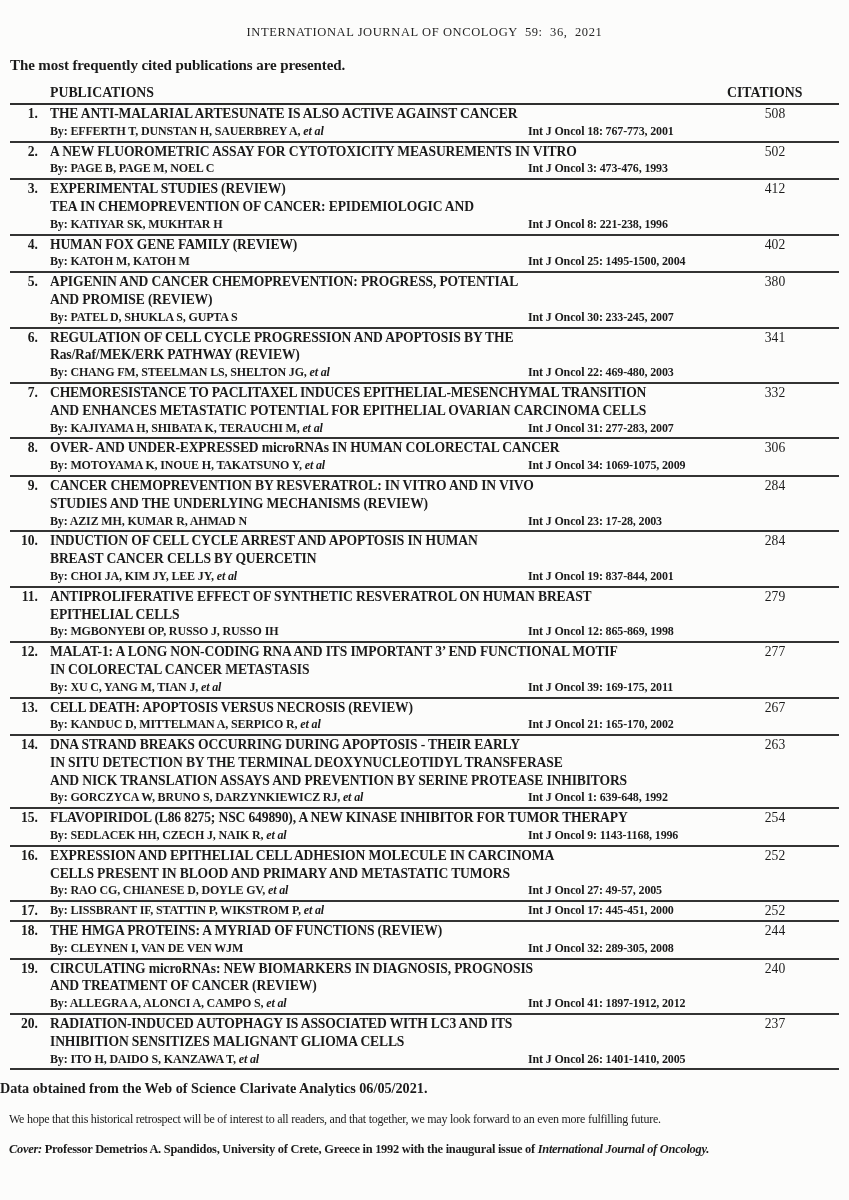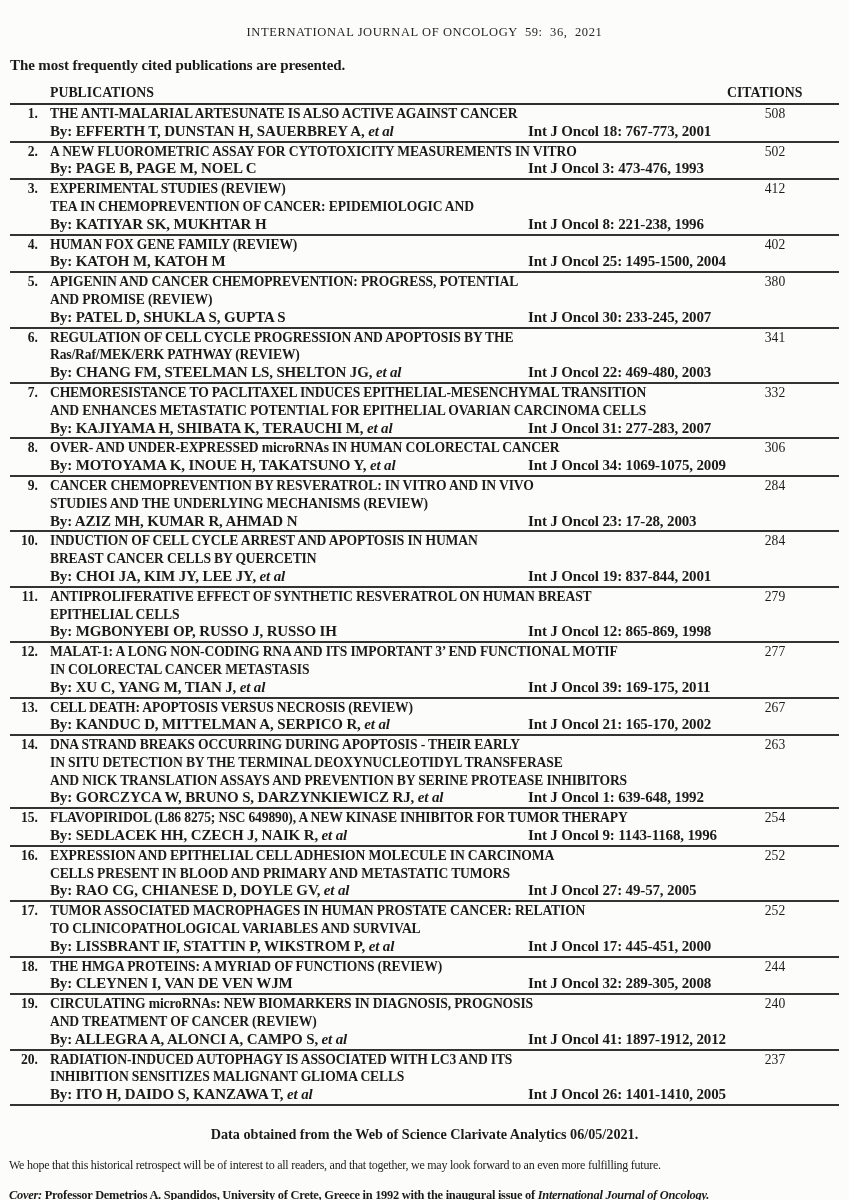--- a/index.html
+++ b/index.html
@@ -64,41 +64,40 @@
   .title-line {
     font-weight: bold;
     font-size: 13.6px;
     line-height: 17.8px;
     letter-spacing: -0.15px;
     white-space: nowrap;
   }
   .byline {
     position: relative;
     font-weight: bold;
-    font-size: 15px;
+    font-size: 12px;
     line-height: 17.8px;
     letter-spacing: -0.15px;
     white-space: nowrap;
   }
   .byline .ref {
     position: absolute;
     left: 478px; top: 0;
   }
   .entry .cit {
     position: absolute;
     left: 717px; top: 0;
     width: 96px;
     text-align: center;
     font-weight: normal;
     font-size: 13.6px;
     line-height: 17.8px;
   }
   .footer-source {
-    margin-top: 20px;
-    text-align: center;
+    margin-top: 10px;
     font-weight: bold;
     font-size: 14.2px;
   }
   .footer-hope {
     margin: 15px 9px 0 9px;
     font-weight: normal;
     font-size: 12px;
     letter-spacing: -0.25px;
     white-space: nowrap;
   }
@@ -324,24 +323,20 @@
           </div>
     <div class="byline">
       <span>By: RAO CG, CHIANESE D, DOYLE GV, <i>et al</i></span>
       <span class="ref">Int J Oncol 27: 49-57, 2005</span>
     </div>
     <span class="cit">252</span>
   </div>
 
   <div class="entry">
     <span class="num">17.</span>
-    <div>
-            <div class="title-line">TUMOR ASSOCIATED MACROPHAGES IN HUMAN PROSTATE CANCER: RELATION</div>
-            <div class="title-line">TO CLINICOPATHOLOGICAL VARIABLES AND SURVIVAL</div>
-          </div>
     <div class="byline">
       <span>By: LISSBRANT IF, STATTIN P, WIKSTROM P, <i>et al</i></span>
       <span class="ref">Int J Oncol 17: 445-451, 2000</span>
     </div>
     <span class="cit">252</span>
   </div>
 
   <div class="entry">
     <span class="num">18.</span>
     <div>

